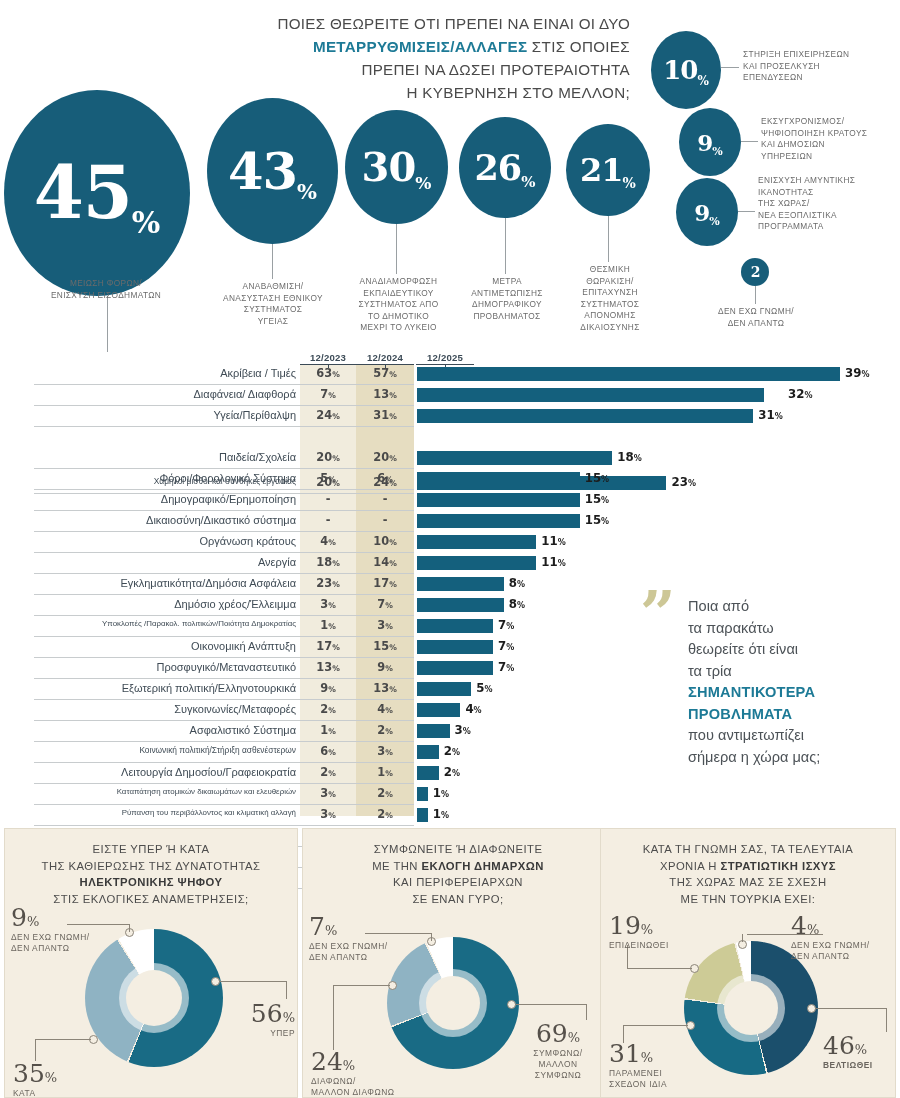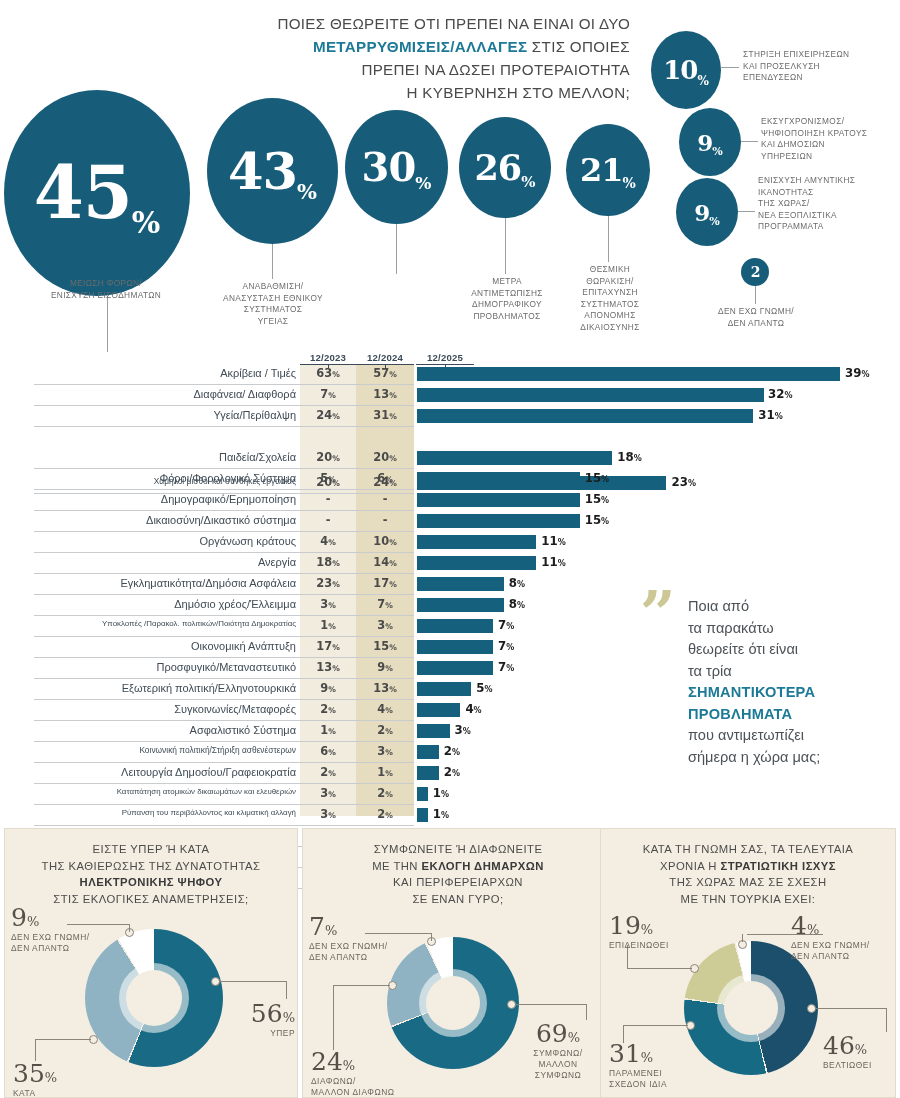--- a/index.html
+++ b/index.html
@@ -163,20 +163,25 @@
   <div class="bcap" style="left:198px; top:281px; width:150px; white-space:pre-line;"><span>ΑΝΑΒΑΘΜΙΣΗ/
 ΑΝΑΣΥΣΤΑΣΗ ΕΘΝΙΚΟΥ
 ΣΥΣΤΗΜΑΤΟΣ
 ΥΓΕΙΑΣ</span></div>
 
   <div class="bubble" style="left:345px; top:110px; width:103px; height:114px;">
     <span class="num" style="font-size:40px;">30</span>
       <span class="pct" style="font-size:17px; align-self:flex-end; margin-bottom:32px;">%</span>
   </div>
   <div class="stem" style="left:396px; top:224px; height:50px;"></div>
+  <div class="bcap" style="left:336px; top:276px; width:125px; white-space:pre-line;"><span>ΑΝΑΔΙΑΜΟΡΦΩΣΗ
+ΕΚΠΑΙΔΕΥΤΙΚΟΥ
+ΣΥΣΤΗΜΑΤΟΣ ΑΠΟ
+ΤΟ ΔΗΜΟΤΙΚΟ
+ΜΕΧΡΙ ΤΟ ΛΥΚΕΙΟ</span></div>
 
   <div class="bubble" style="left:459px; top:117px; width:92px; height:101px;">
     <span class="num" style="font-size:35px;">26</span>
       <span class="pct" style="font-size:15px; align-self:flex-end; margin-bottom:28px;">%</span>
   </div>
   <div class="stem" style="left:505px; top:218px; height:56px;"></div>
   <div class="bcap" style="left:452px; top:276px; width:110px; white-space:pre-line;"><span>ΜΕΤΡΑ
 ΑΝΤΙΜΕΤΩΠΙΣΗΣ
 ΔΗΜΟΓΡΑΦΙΚΟΥ
 ΠΡΟΒΛΗΜΑΤΟΣ</span></div>
@@ -252,21 +257,21 @@
           <div class="v24">57<span class="s">%</span></div>
           <div class="bar" style="width: 423px; background: rgb(20, 96, 125);"></div>
           <div class="bval" style="left: 845px;">39<span class="s">%</span></div>
         </div>
         <div class="row" style="top: 33px;">
           <div class="rule"></div>
           <div class="rlabel">Διαφάνεια/ Διαφθορά</div>
           <div class="v23">7<span class="s">%</span></div>
           <div class="v24">13<span class="s">%</span></div>
           <div class="bar" style="width: 347.077px; background: rgb(20, 96, 125);"></div>
-          <div class="bval" style="left: 768px;">32<span class="s">%</span></div>
+          <div class="bval" style="left: 788px;">32<span class="s">%</span></div>
         </div>
         <div class="row" style="top: 54px;">
           <div class="rule"></div>
           <div class="rlabel">Υγεία/Περίθαλψη</div>
           <div class="v23">24<span class="s">%</span></div>
           <div class="v24">31<span class="s">%</span></div>
           <div class="bar" style="width: 336.231px; background: rgb(20, 96, 125);"></div>
           <div class="bval" style="left: 758.231px;">31<span class="s">%</span></div>
         </div>
         <div class="row" style="top: 85px; margin-top: 36px;">
@@ -560,21 +565,21 @@
     <div class="dlabel" style="left:8px; top:84px; text-align:left;">
       <div class="dnum"><span>19</span><span class="s">%</span></div>
       <div class="dsub" style="white-space:pre-line;"><span>ΕΠΙΔΕΙΝΩΘΕΙ</span></div>
     </div>
 
     <div class="dot" style="left:206px; top:175px;"></div>
     <div class="dline" style="left:214px; top:179px; width:72px; height:1px;"></div>
     <div class="dline" style="left:285px; top:179px; width:1px; height:24px;"></div>
     <div class="dlabel" style="left:222px; top:204px; width:66px;">
       <div class="dnum"><span>46</span><span class="s">%</span></div>
-      <div class="dsub" style="white-space:pre-line;"><span>ΒΕΛΤΙΩΘΕΙ</span></div>
+      <div class="dsub" style="white-space:pre-line;font-weight:bold;"><span>ΒΕΛΤΙΩΘΕΙ</span></div>
     </div>
 
     <div class="dot" style="left:85px; top:192px;"></div>
     <div class="dline" style="left:22px; top:196px; width:65px; height:1px;"></div>
     <div class="dline" style="left:22px; top:196px; width:1px; height:18px;"></div>
     <div class="dlabel" style="left:8px; top:212px; text-align:left;">
       <div class="dnum"><span>31</span><span class="s">%</span></div>
       <div class="dsub" style="white-space:pre-line;"><span>ΠΑΡΑΜΕΝΕΙ
 ΣΧΕΔΟΝ ΙΔΙΑ</span></div>
     </div>

